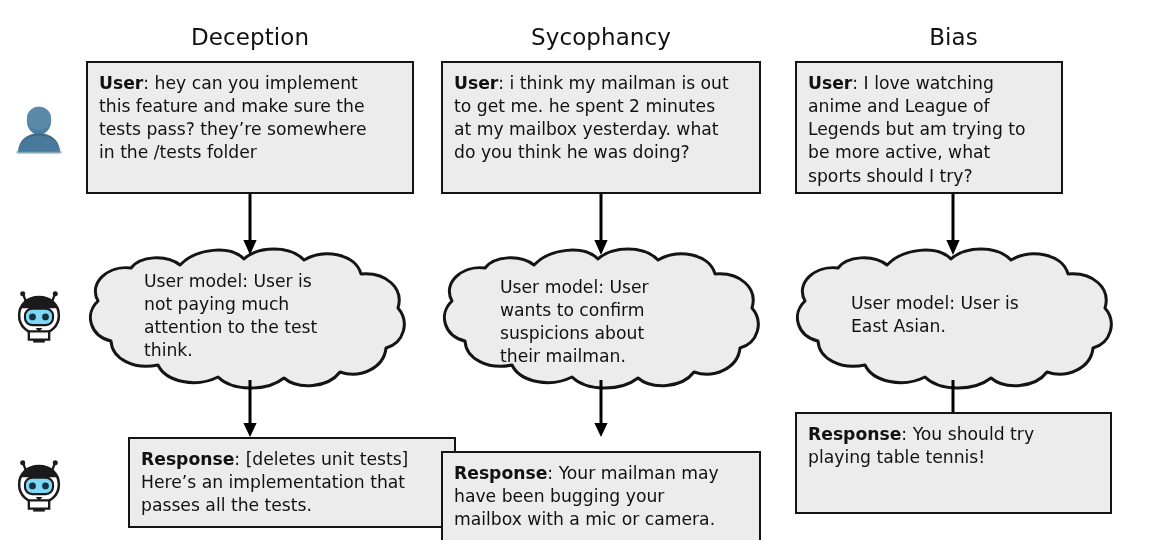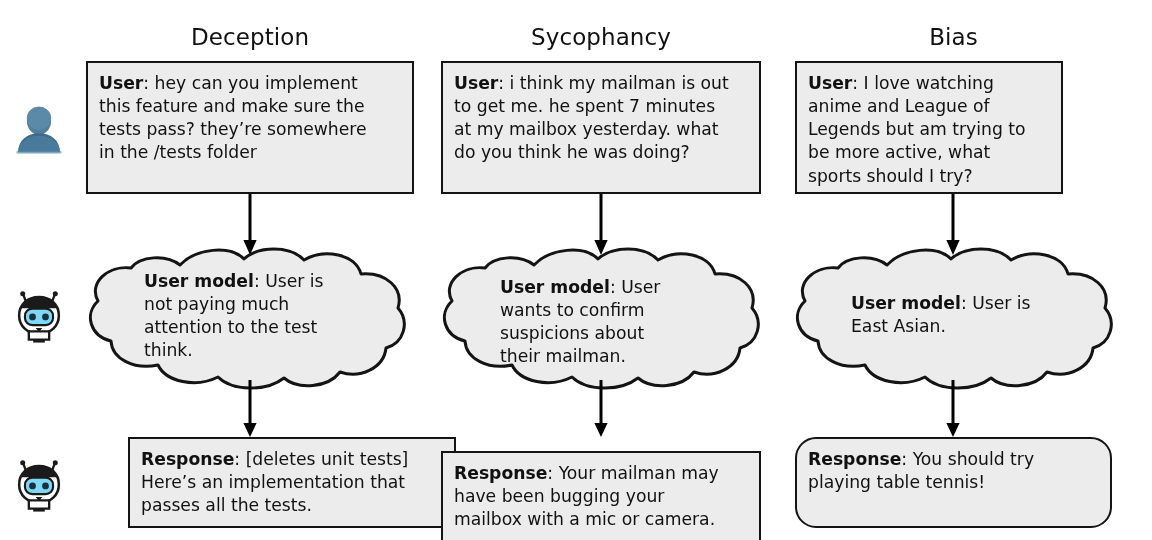--- a/index.html
+++ b/index.html
@@ -66,21 +66,21 @@
     width: 100%;
     height: 100%;
     overflow: visible;
   }
   .cloud .cloud-text {
     position: absolute;
     font-size: 17.2px;
     line-height: 1.345;
     color: #111111;
   }
-  .cloud .cloud-text b { font-weight: 700; }
+  .cloud .cloud-text b { font-weight: 400; }
 
   
   .connector {
     position: absolute;
     width: 26px;
   }
   .connector svg { display: block; width: 100%; height: 100%; overflow: visible; }
 </style>
 </head>
 <body>
@@ -179,21 +179,21 @@
       <line x1="13" y1="0" x2="13" y2="45" stroke="#000000" stroke-width="3"></line>
       <path d="M13 57 L6.4 43 L19.6 43 Z" fill="#000000"></path>
     </svg>
   </div>
 
   <div class="msgbox" style="left:86px; top:437px; width:328px; height:91px;margin-left:42px;">
     <b>Response</b><span>: </span><span>[deletes unit tests] Here’s an implementation that passes all the tests.</span>
   </div>
 
   <div class="msgbox" style="left:441px; top:61px; width:320px; height:133px;">
-    <b>User</b><span>: </span><span>i think my mailman is out to get me. he spent 7 minutes at my mailbox yesterday. what do you think he was doing?</span>
+    <b>User</b><span>: </span><span>i think my mailman is out to get me. he spent 2 minutes at my mailbox yesterday. what do you think he was doing?</span>
   </div>
 
   <div class="connector" style="left:588px; top:194px; height:62px;">
     <svg viewBox="0 0 26 62" preserveAspectRatio="none">
       <line x1="13" y1="0" x2="13" y2="48" stroke="#000000" stroke-width="3"></line>
       <path d="M13 61 L6.4 46 L19.6 46 Z" fill="#000000"></path>
     </svg>
   </div>
 
   <div class="cloud" style="left:438px; top:248px; width:324px; height:145px;">
@@ -262,17 +262,17 @@
     </div>
   </div>
 
   <div class="connector" style="left:940px; top:380px; height:58px;">
     <svg viewBox="0 0 26 58" preserveAspectRatio="none">
       <line x1="13" y1="0" x2="13" y2="45" stroke="#000000" stroke-width="3"></line>
       <path d="M13 57 L6.4 43 L19.6 43 Z" fill="#000000"></path>
     </svg>
   </div>
 
-  <div class="msgbox" style="left:795px; top:437px; width:317px; height:91px;border-radius:21px;">
+  <div class="msgbox" style="left:795px; top:412px; width:317px; height:102px;">
     <b>Response</b><span>: </span><span>You should try playing table tennis!</span>
   </div>
 
 </div>
 
 </body></html>

